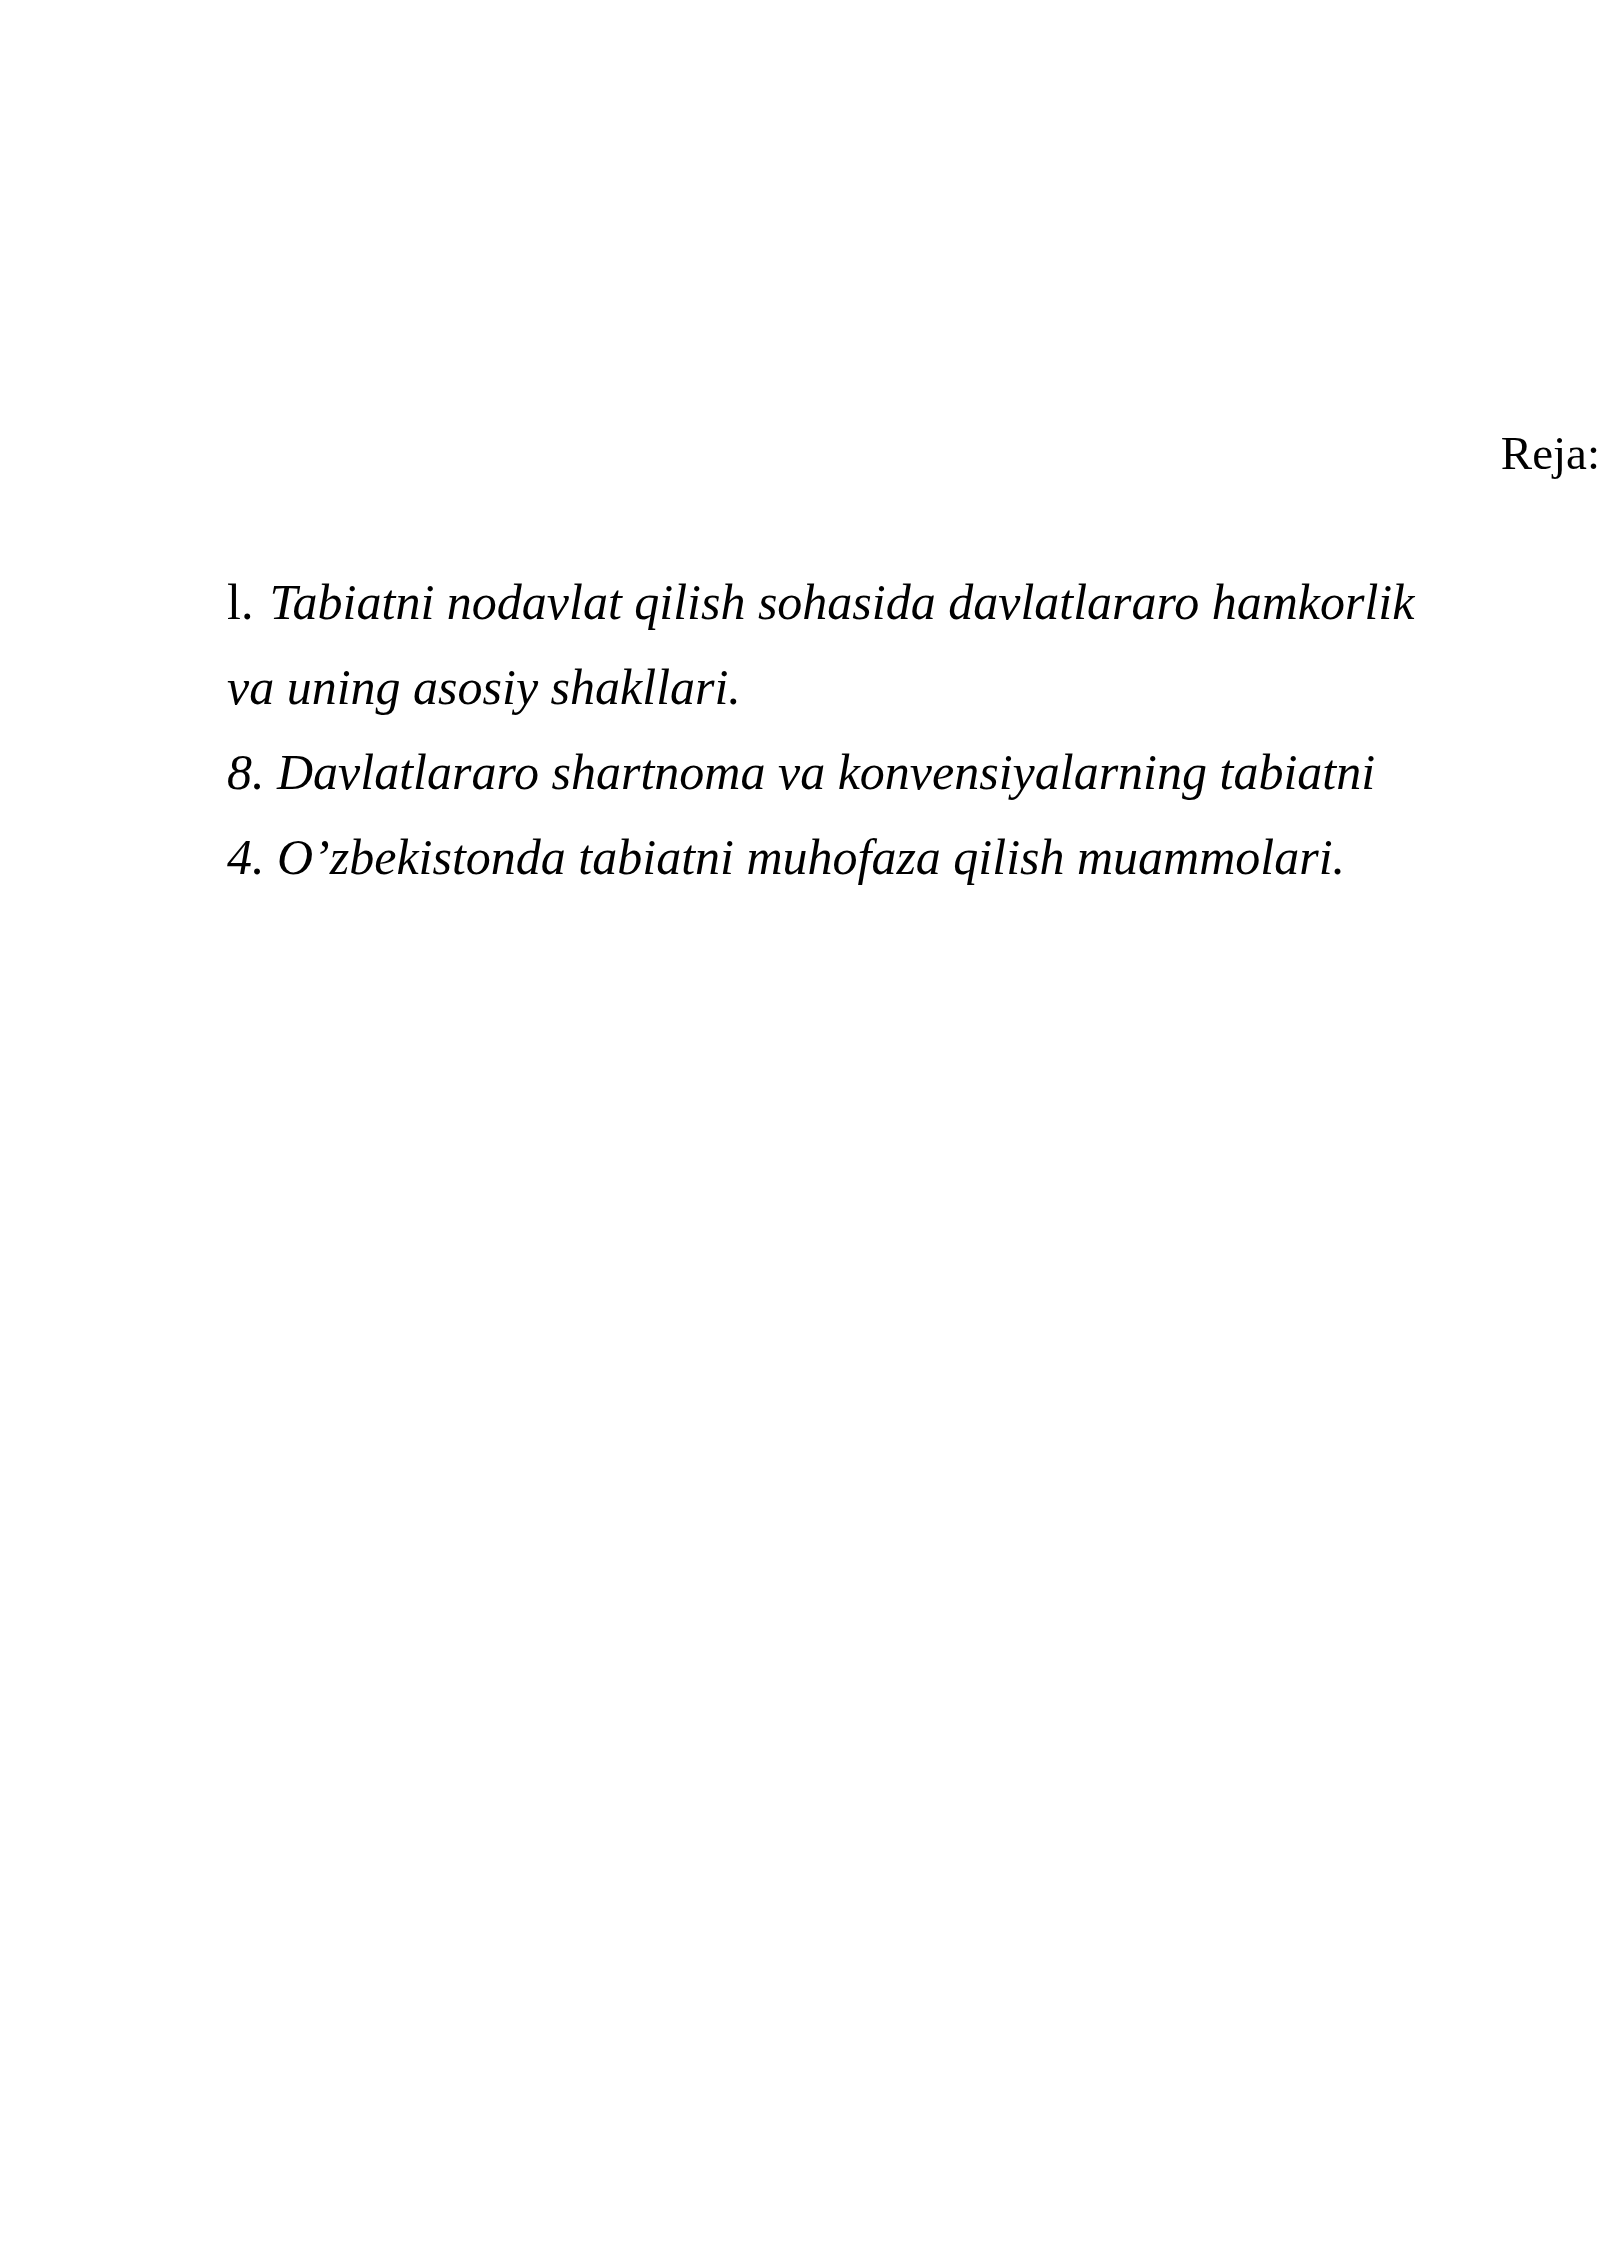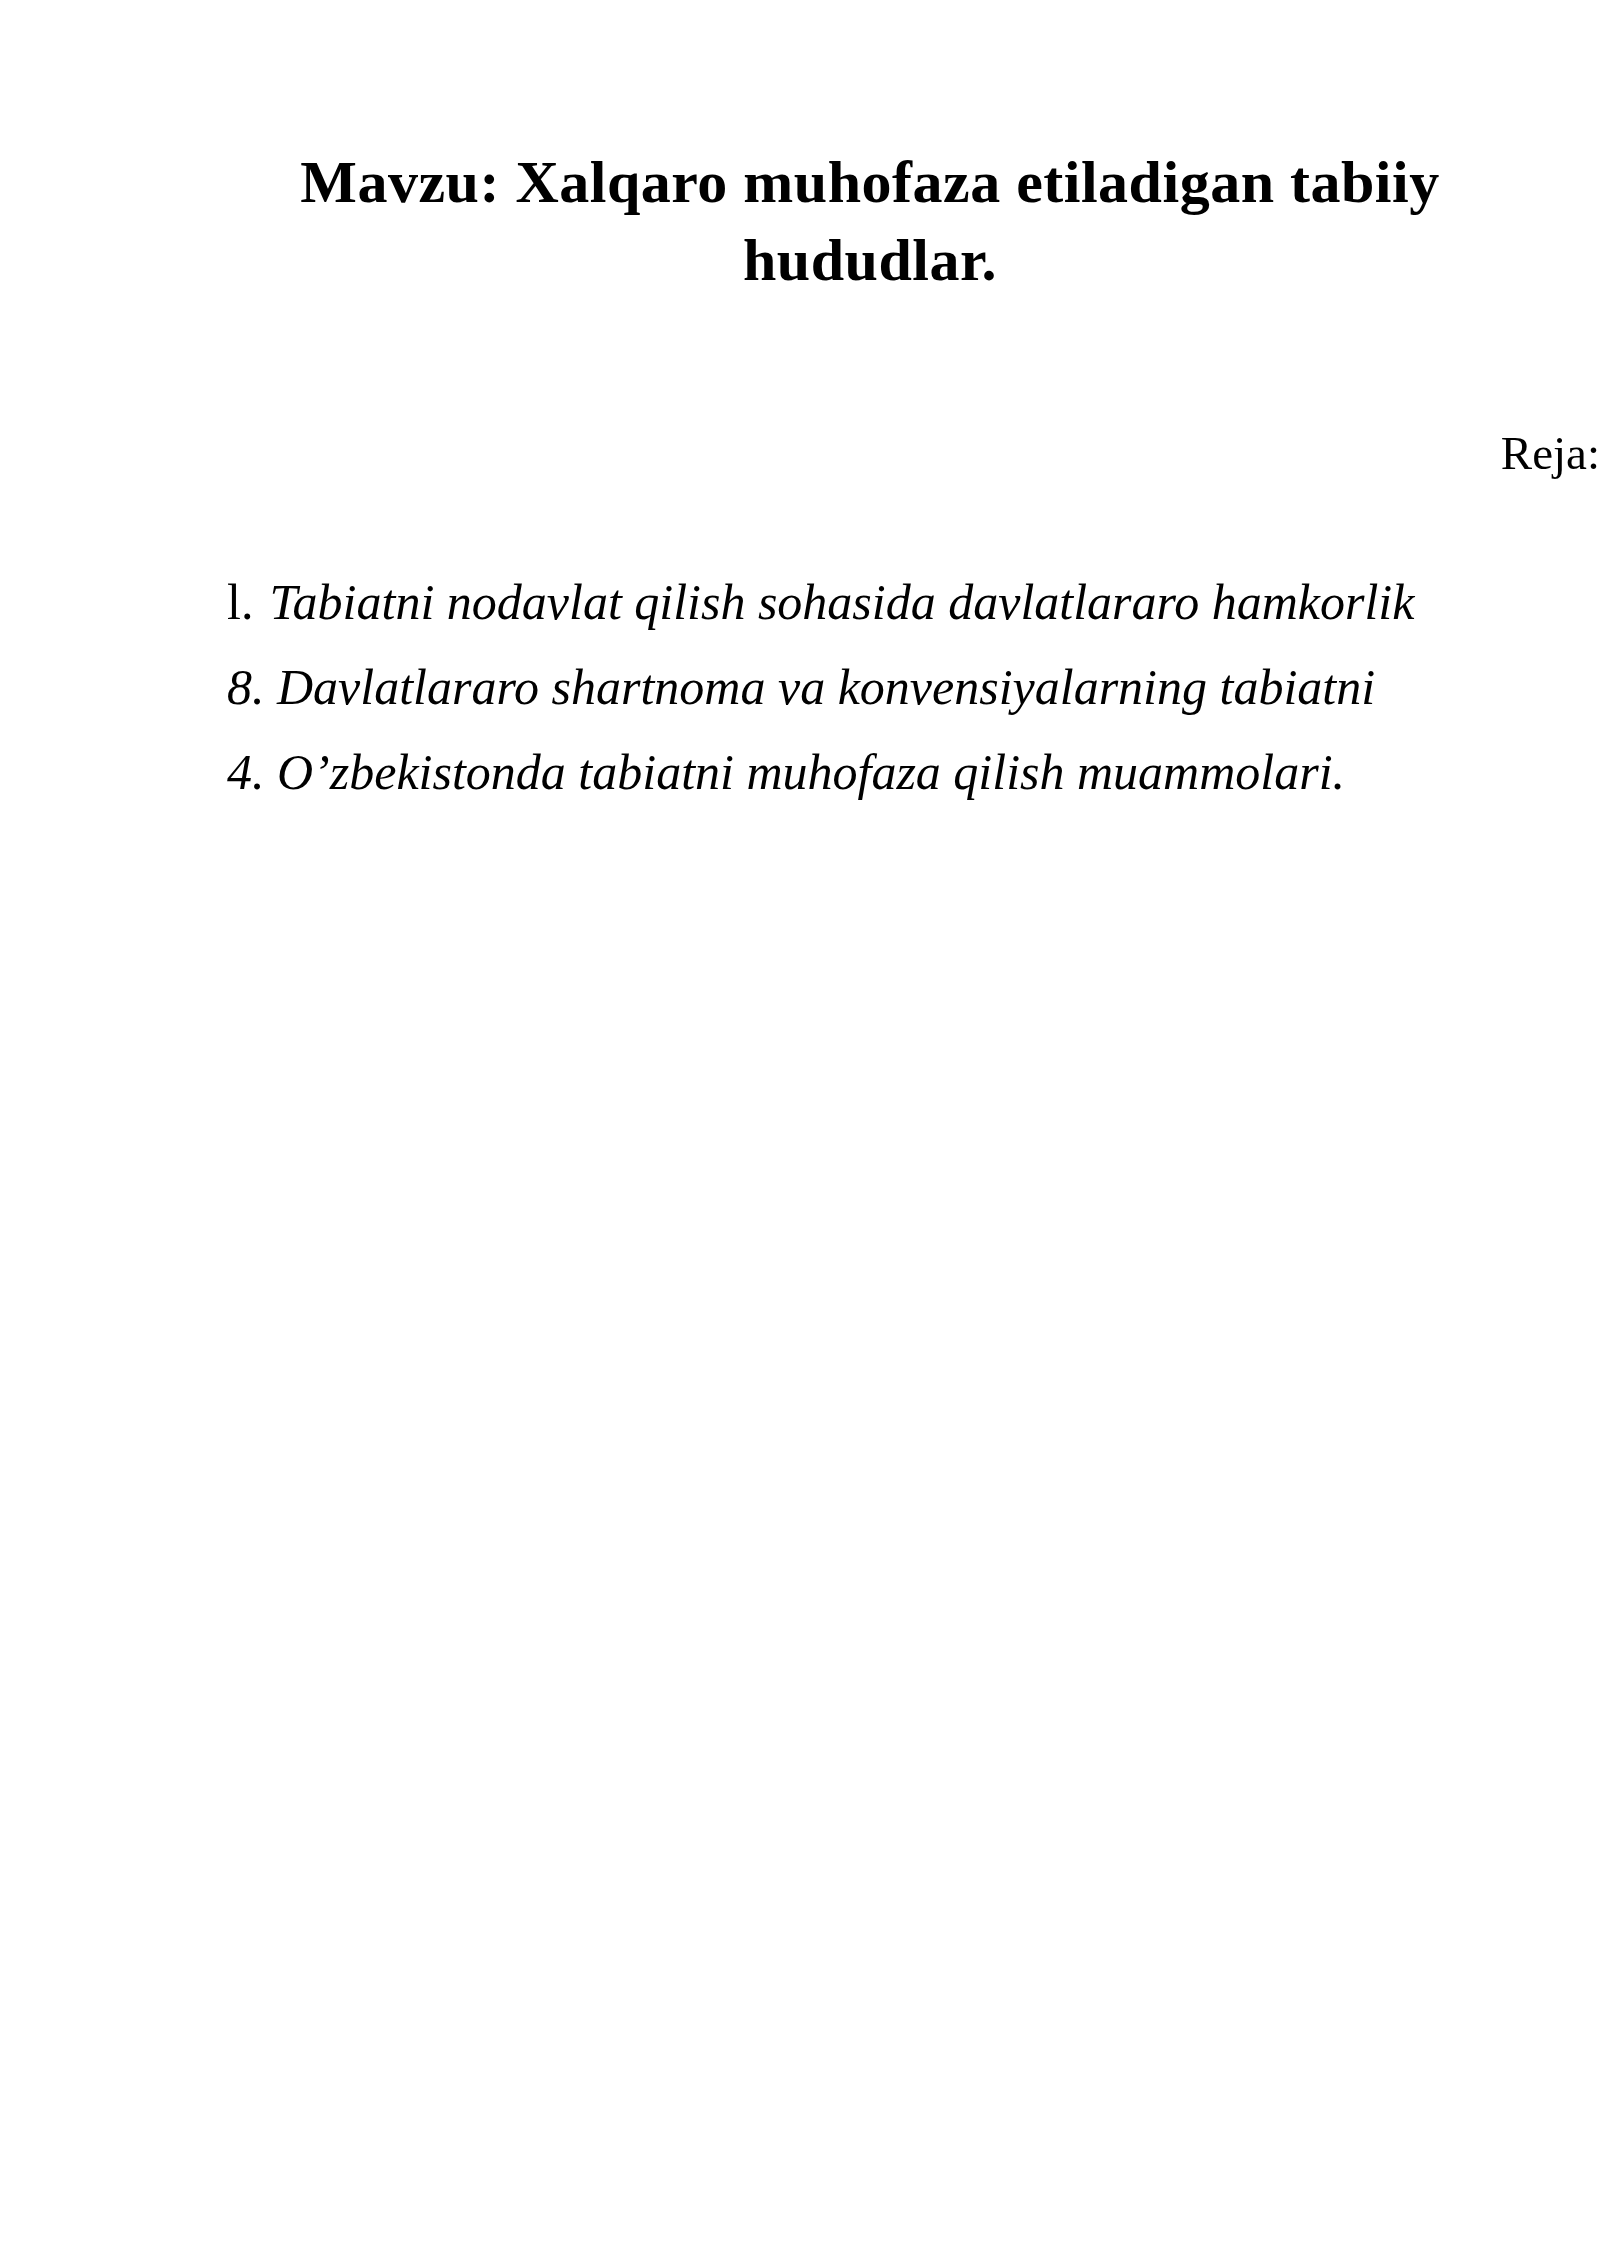--- a/index.html
+++ b/index.html
@@ -55,26 +55,23 @@
   }
   .plan-marker:empty {
     margin-right: 0;
   }
 </style>
 </head>
 <body>
 
 <div class="page">
 
-  <div class="doc-title">
-    <div>Mavzu: Xalqaro muhofaza etiladigan tabiiy</div>
-    <div>hududlar.</div>
-  </div>
 
   <div class="doc-subtitle">Reja:</div>
 
   <div class="plan">
     <div class="plan-line"><span class="plan-marker">l.</span><span>Tabiatni nodavlat qilish sohasida davlatlararo hamkorlik</span></div>
+    <div class="plan-line"><span>va uning asosiy shakllari.</span></div>
     <div class="plan-line"><span>8. Davlatlararo shartnoma va konvensiyalarning tabiatni</span></div>
     <div class="plan-line"><span>4. O’zbekistonda tabiatni muhofaza qilish muammolari.</span></div>
   </div>
 
 </div>
 
 </body></html>

